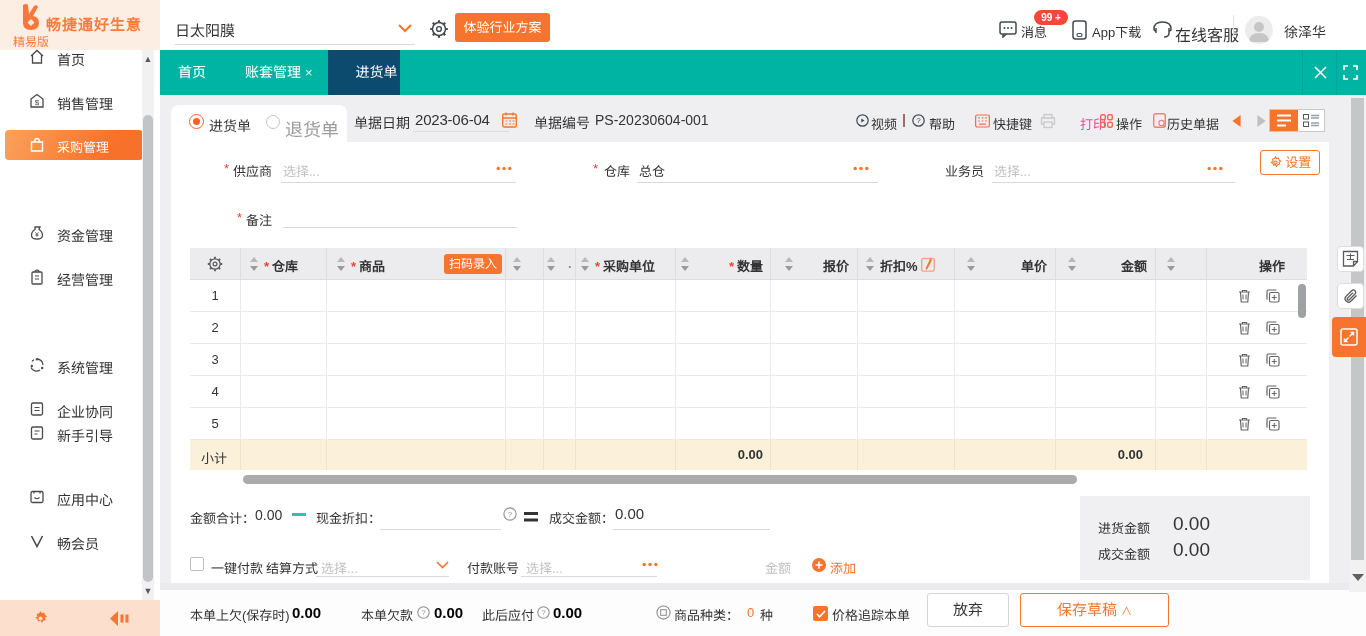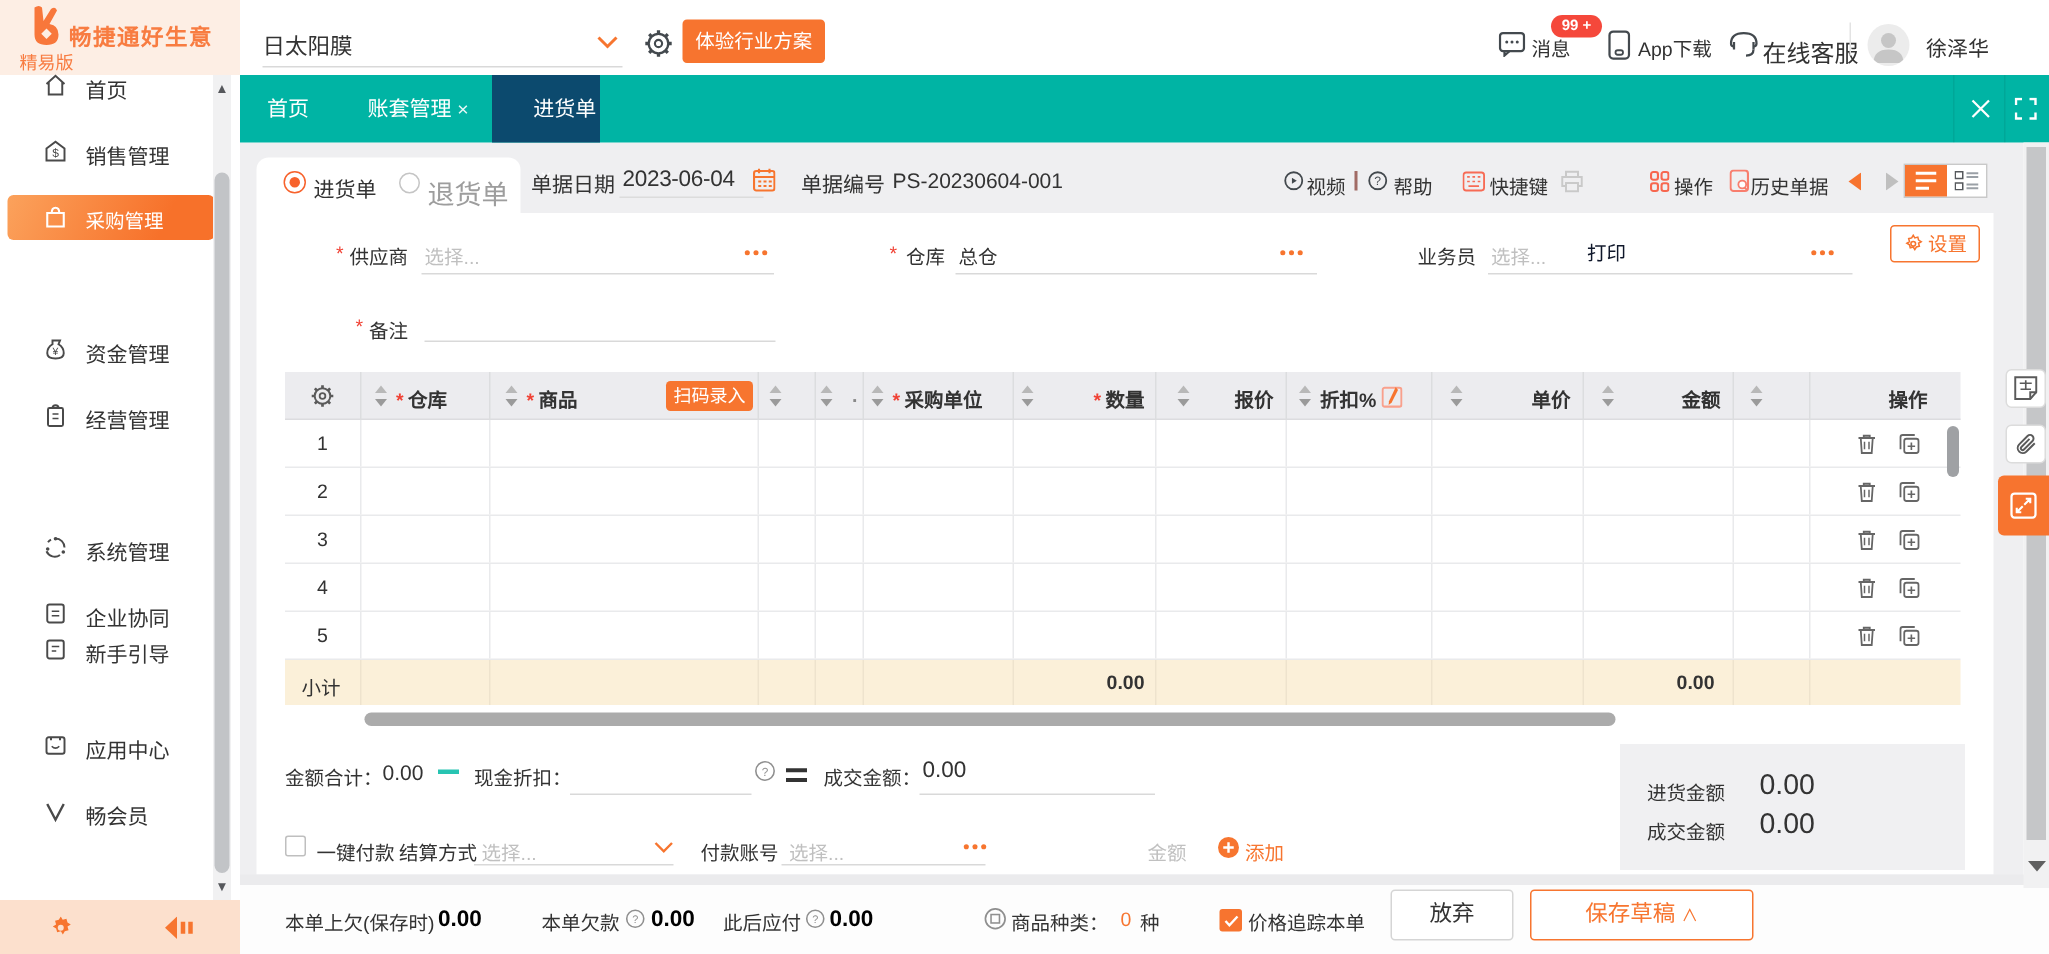--- a/index.html
+++ b/index.html
@@ -271,21 +271,21 @@
 <div class="abs tbar-tx" style="left:929px;">帮助</div>
 <svg class="abs" style="left:975px;top:114px" width="15" height="14" viewBox="0 0 17 15">
       <rect x="0.7" y="0.7" width="15.6" height="13.6" rx="2" fill="none" stroke="#f76b55" stroke-width="1.4"></rect>
       <path d="M3.5 4 h2 M7.5 4 h2 M11.5 4 h2 M3.5 7.5 h2 M7.5 7.5 h2 M11.5 7.5 h2 M4.5 11 h8" stroke="#f76b55" stroke-width="1.3"></path>
     </svg>
 <div class="abs tbar-tx" style="left:993px;">快捷键</div>
 <svg class="abs tbar-ic" style="left:1040px;" viewBox="0 0 16 16">
       <path d="M4 5 V1.5 h8 V5 M4 11 h-2.5 v-6 h13 v6 H12" fill="none" stroke="#c9c9c9" stroke-width="1.3"></path>
       <rect x="4" y="9" width="8" height="5.5" fill="none" stroke="#c9c9c9" stroke-width="1.3"></rect>
     </svg>
-<div class="abs tbar-tx" style="left:1058px;color:#0f172a;margin-top:44px;">打印</div>
+<div class="abs tbar-tx" style="left:1080px;color:#ec4899;">打印</div>
 <svg class="abs" style="left:1100px;top:114px" width="13" height="14" viewBox="0 0 13 14">
       <rect x="0.7" y="0.7" width="4.6" height="5.1" rx="1.5" fill="none" stroke="#f7674f" stroke-width="1.4"></rect>
       <rect x="7.7" y="0.7" width="4.6" height="5.1" rx="1.5" fill="none" stroke="#f7674f" stroke-width="1.4"></rect>
       <rect x="0.7" y="8.2" width="4.6" height="5.1" rx="1.5" fill="none" stroke="#f7674f" stroke-width="1.4"></rect>
       <rect x="7.7" y="8.2" width="4.6" height="5.1" rx="1.5" fill="none" stroke="#f7674f" stroke-width="1.4"></rect>
     </svg>
 <div class="abs tbar-tx" style="left:1116px;">操作</div>
 <svg class="abs" style="left:1153px;top:113px" width="13" height="15" viewBox="0 0 13 15">
       <rect x="0.7" y="0.7" width="11.6" height="13.6" rx="2" fill="none" stroke="#f87e6e" stroke-width="1.4"></rect>
       <circle cx="8.5" cy="10" r="2.6" fill="#fff" stroke="#f87e6e" stroke-width="1.2"></circle>

